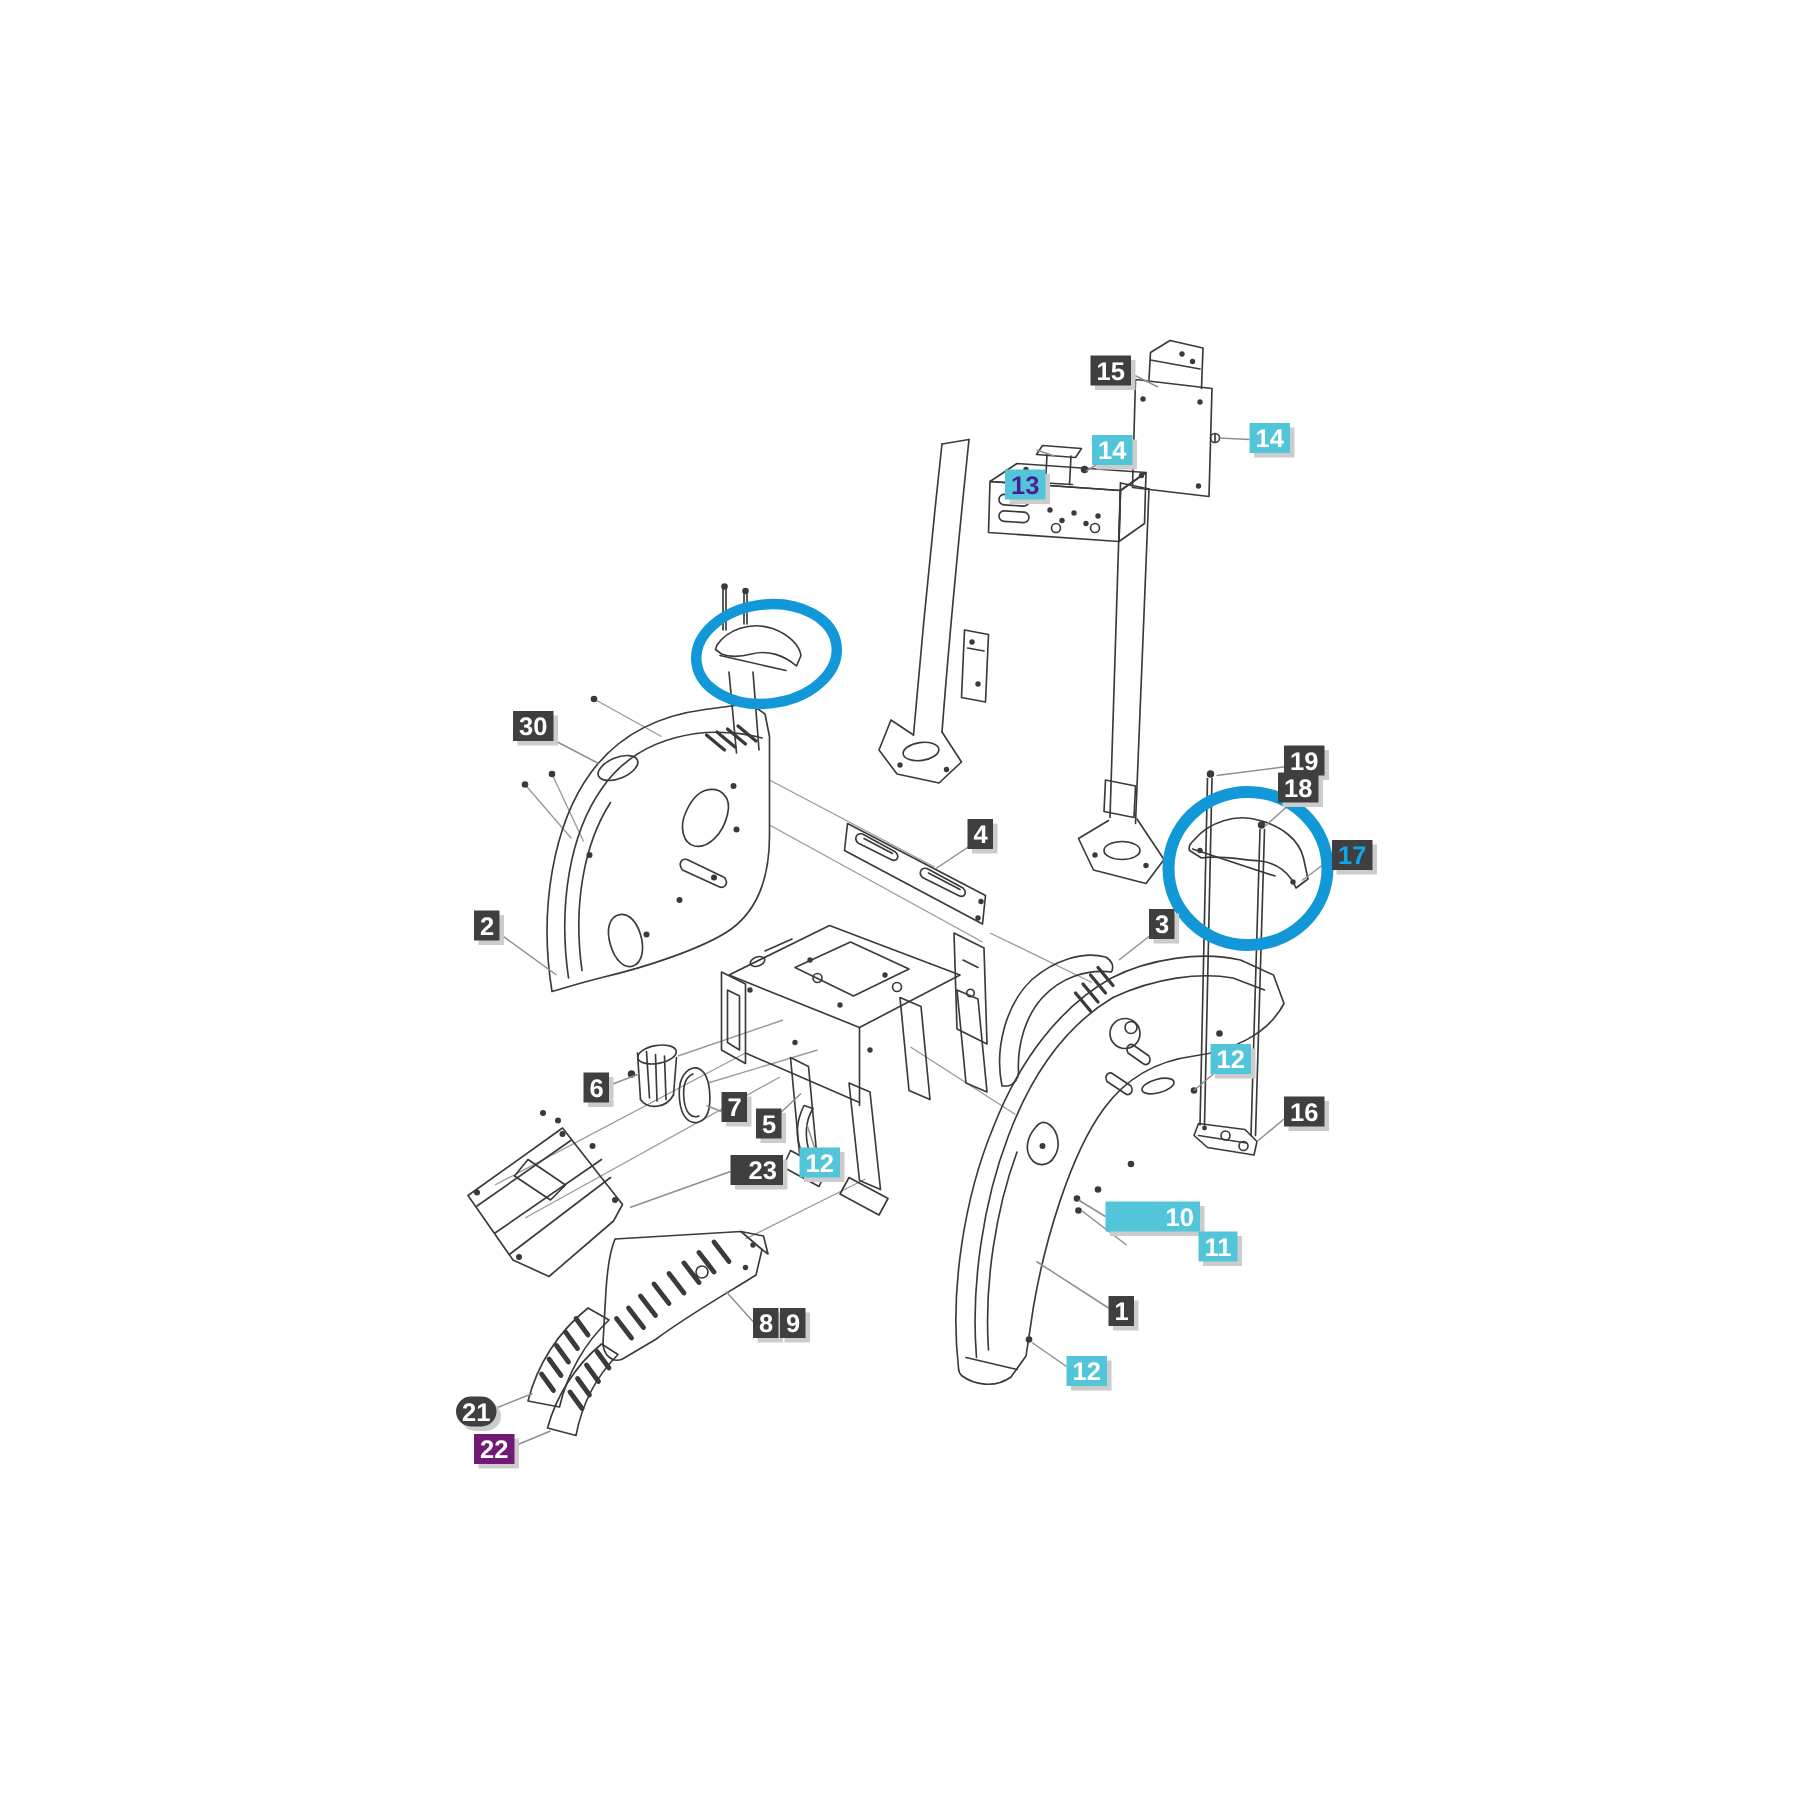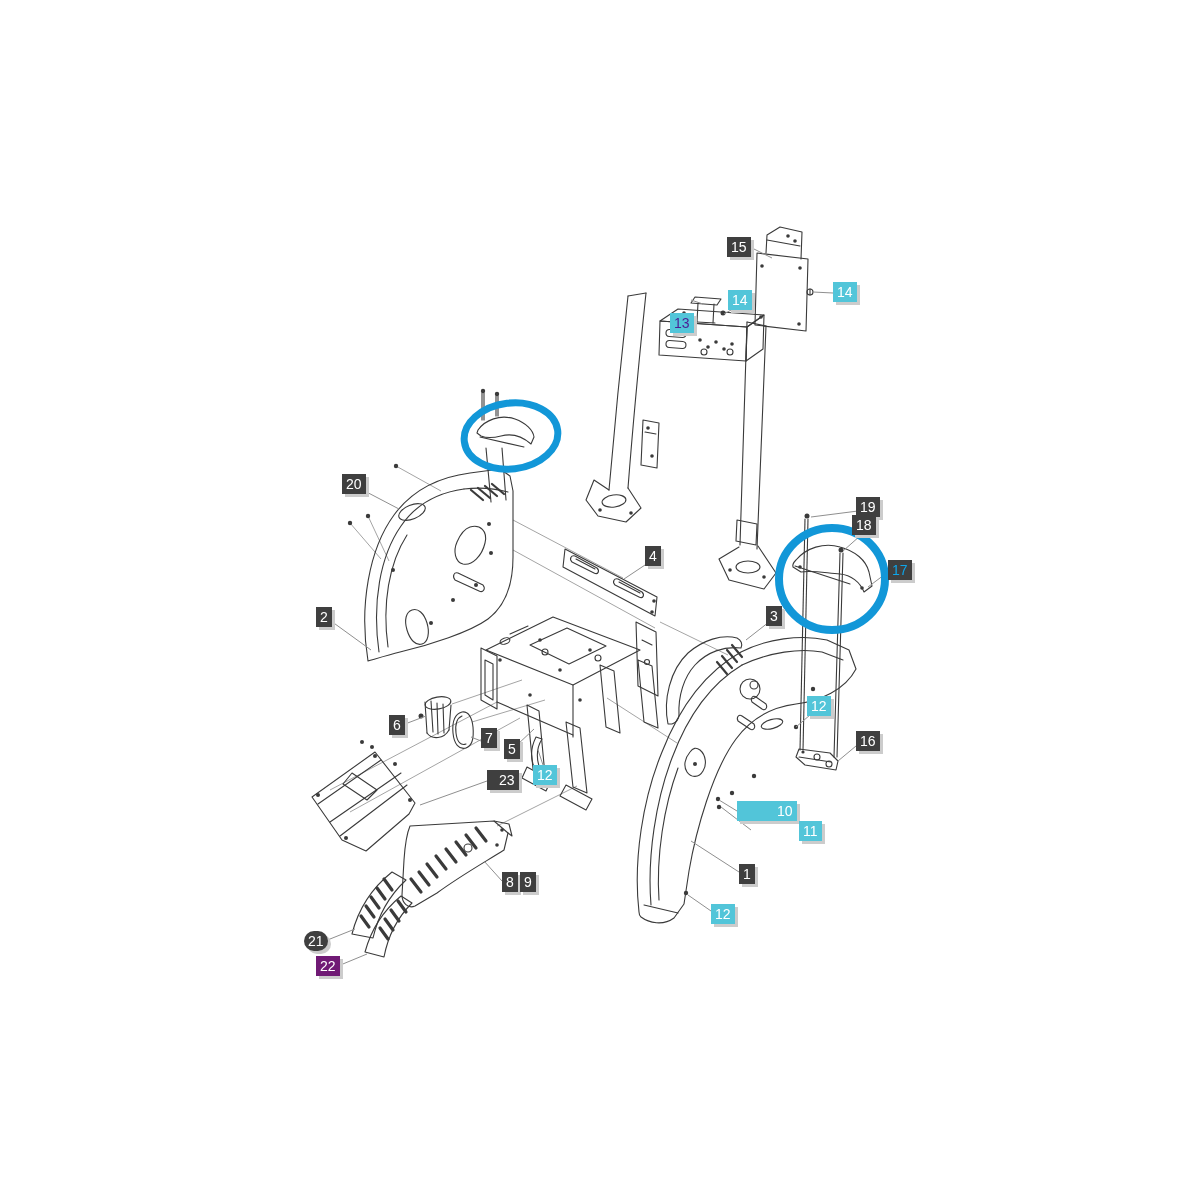--- a/index.html
+++ b/index.html
@@ -15,21 +15,21 @@
   .part .dot{fill:#3a3a3a;stroke:none;}
   .part .thick{stroke-width:3.2;}
   .part .vent{stroke-width:2.2;}
   .construction{stroke:#9a9a9a;stroke-width:0.9;fill:none;}
   #labels-layer{position:absolute;left:0;top:0;width:100%;height:100%;}
   .label{
     position:absolute;
     height:20px;min-width:14px;box-sizing:border-box;
     padding:0 4px;
     display:inline-flex;align-items:center;justify-content:center;
-    font-size:14px;font-weight:normal;line-height:1;
+    font-size:17px;font-weight:bold;line-height:1;
     user-select:none;
   }
 </style>
 </head>
 <body>
 
 <div id="stage">
   <svg id="drawing-svg" width="1200" height="1200" viewBox="0 0 1200 1200">
 
     <g class="construction">
@@ -325,21 +325,21 @@
         <ellipse cx="511" cy="436" rx="47" ry="33" transform="rotate(-7 511 436)" fill="none" stroke="#1297d8" stroke-width="7"></ellipse>
         <ellipse cx="832" cy="579" rx="53" ry="51" transform="rotate(0 832 579)" fill="none" stroke="#1297d8" stroke-width="8"></ellipse>
       </g>
   </svg>
 
   <div id="labels-layer">
       <div class="label dark" style="left: 727px; top: 237px; background: rgb(63, 63, 63); color: rgb(255, 255, 255); box-shadow: rgb(204, 204, 204) 3px 3px 0px;">15</div>
       <div class="label cyan" style="left: 670px; top: 301px; background: rgb(82, 197, 217); color: #4c1d95; box-shadow: rgb(204, 204, 204) 3px 3px 0px; margin-top: 12px;">13</div>
       <div class="label cyan" style="left: 728px; top: 290px; background: rgb(82, 197, 217); color: rgb(255, 255, 255); box-shadow: rgb(204, 204, 204) 3px 3px 0px;">14</div>
       <div class="label cyan" style="left: 833px; top: 282px; background: rgb(82, 197, 217); color: rgb(255, 255, 255); box-shadow: rgb(204, 204, 204) 3px 3px 0px;">14</div>
-      <div class="label dark" style="left: 342px; top: 474px; background: rgb(63, 63, 63); color: rgb(255, 255, 255); box-shadow: rgb(204, 204, 204) 3px 3px 0px;">20</div>
+      <div class="label dark" style="left: 342px; top: 474px; background: rgb(63, 63, 63); color: rgb(255, 255, 255); box-shadow: rgb(204, 204, 204) 3px 3px 0px;">30</div>
       <div class="label dark" style="left: 316px; top: 607px; background: rgb(63, 63, 63); color: rgb(255, 255, 255); box-shadow: rgb(204, 204, 204) 3px 3px 0px;">2</div>
       <div class="label dark" style="left: 645px; top: 546px; background: rgb(63, 63, 63); color: rgb(255, 255, 255); box-shadow: rgb(204, 204, 204) 3px 3px 0px;">4</div>
       <div class="label dark" style="left: 766px; top: 606px; background: rgb(63, 63, 63); color: rgb(255, 255, 255); box-shadow: rgb(204, 204, 204) 3px 3px 0px;">3</div>
       <div class="label dark" style="left: 856px; top: 497px; background: rgb(63, 63, 63); color: rgb(255, 255, 255); box-shadow: rgb(204, 204, 204) 3px 3px 0px;">19</div>
       <div class="label dark" style="left: 852px; top: 515px; background: rgb(63, 63, 63); color: rgb(255, 255, 255); box-shadow: rgb(204, 204, 204) 3px 3px 0px;">18</div>
       <div class="label dark" style="left: 888px; top: 560px; background: rgb(63, 63, 63); color: #0ea5e9; box-shadow: rgb(204, 204, 204) 3px 3px 0px;">17</div>
       <div class="label dark" style="left: 389px; top: 715px; background: rgb(63, 63, 63); color: rgb(255, 255, 255); box-shadow: rgb(204, 204, 204) 3px 3px 0px;">6</div>
       <div class="label dark" style="left: 481px; top: 728px; background: rgb(63, 63, 63); color: rgb(255, 255, 255); box-shadow: rgb(204, 204, 204) 3px 3px 0px;">7</div>
       <div class="label dark" style="left: 504px; top: 739px; background: rgb(63, 63, 63); color: rgb(255, 255, 255); box-shadow: rgb(204, 204, 204) 3px 3px 0px;">5</div>
       <div class="label dark" style="left: 487px; top: 770px; background: rgb(63, 63, 63); color: rgb(255, 255, 255); box-shadow: rgb(204, 204, 204) 3px 3px 0px; padding-left: 12px;">23</div>

